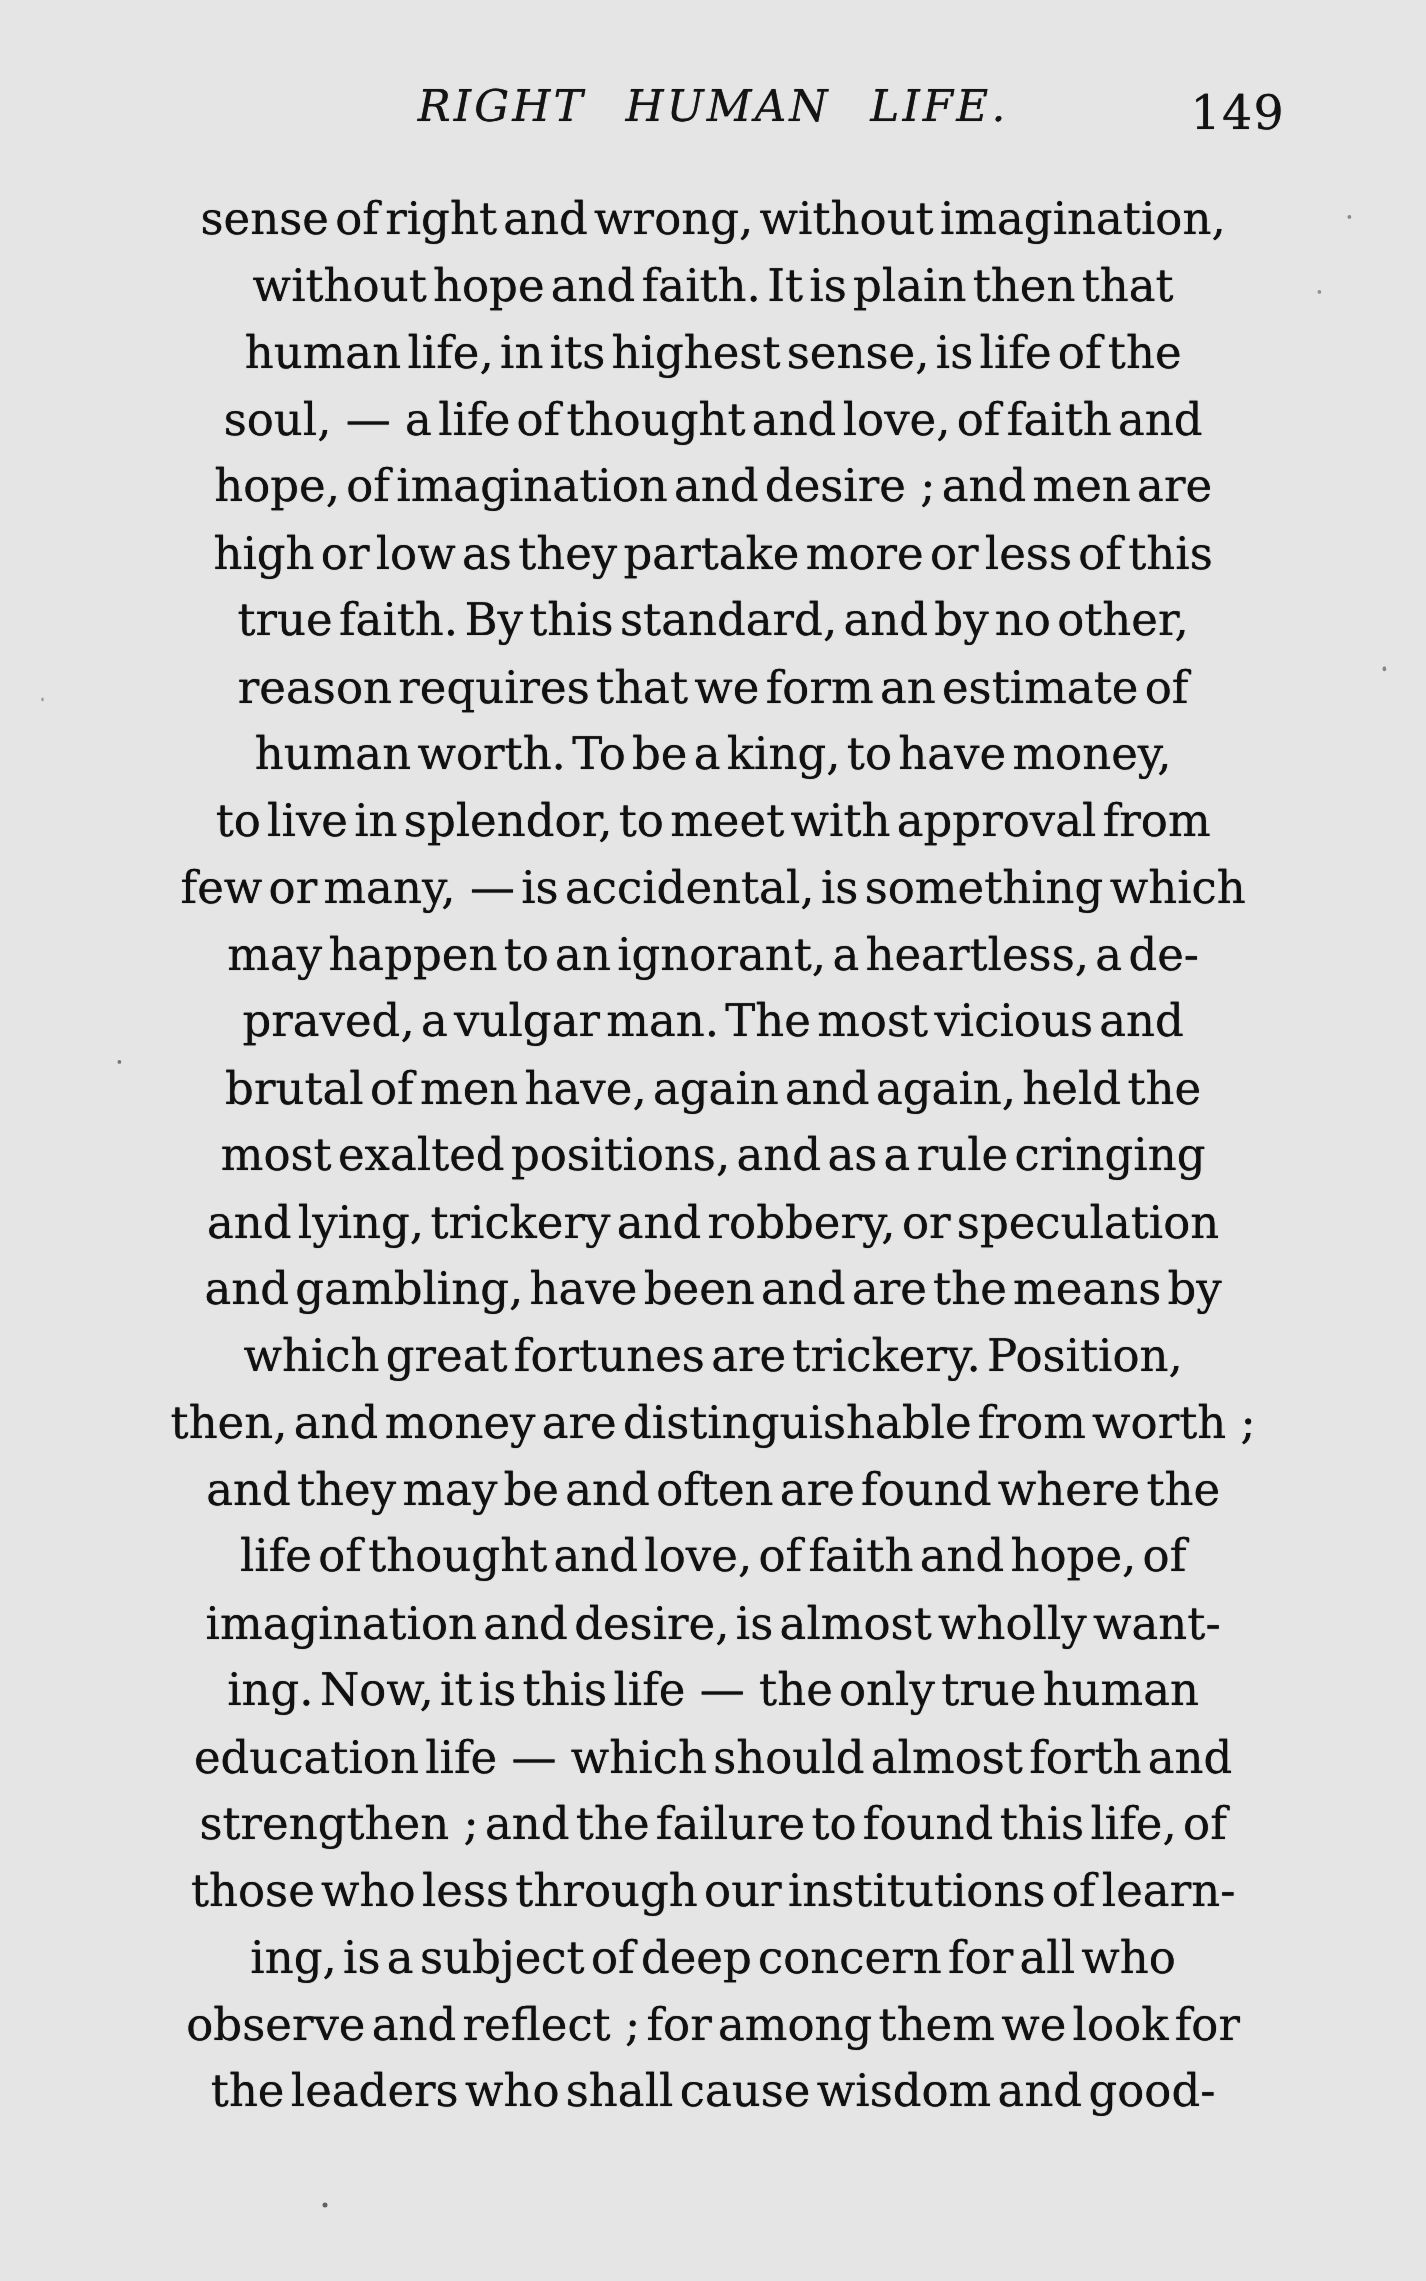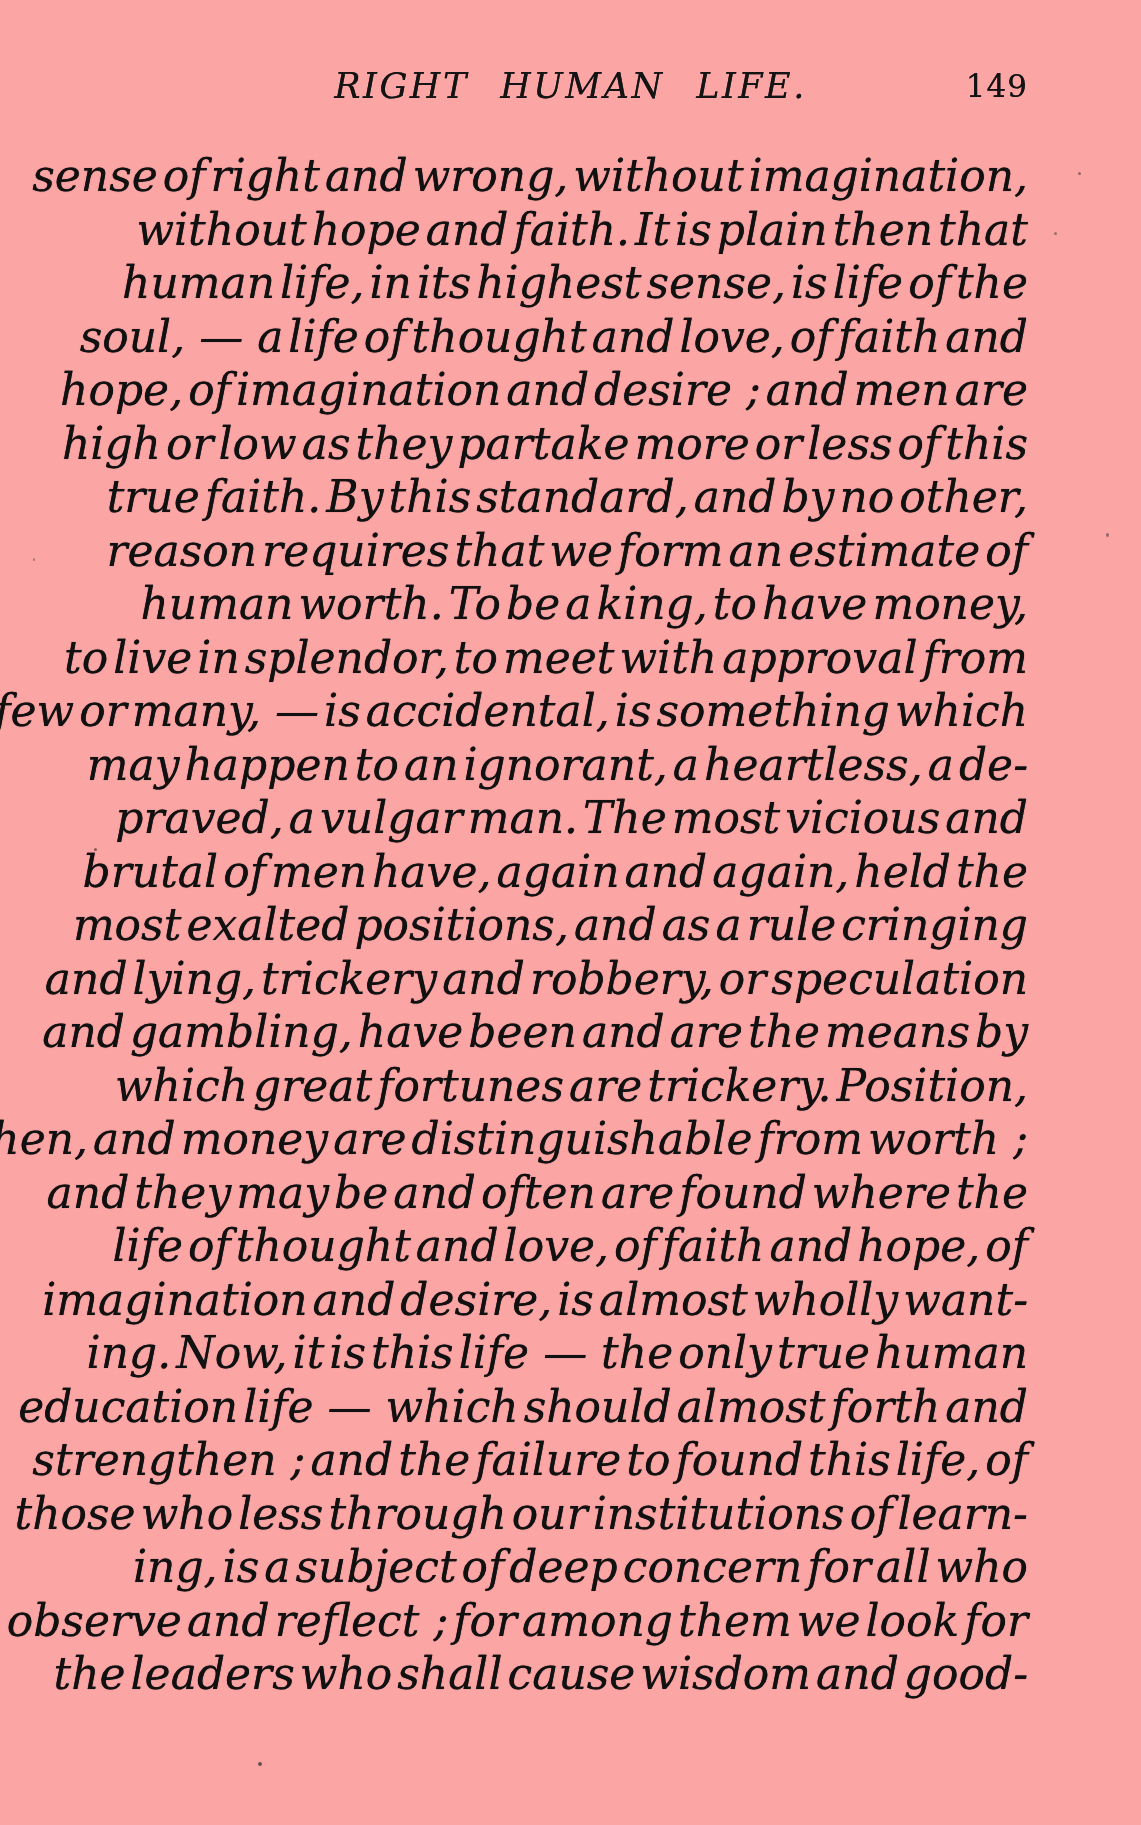--- a/index.html
+++ b/index.html
@@ -4,21 +4,21 @@
 <style>
   html, body {
     margin: 0;
     padding: 0;
     background: #ffffff;
   }
   .page {
     position: relative;
     width: 1141px;
     height: 1825px;
-    background: #fca5a5;
+    background: #e5e5e5;
     overflow: hidden;
     font-family: "DejaVu Serif", serif;
     color: #111111;
   }
   .running-head {
     position: absolute;
     top: 66px;
     left: 113px;
     width: 915px;
     text-align: center;
@@ -27,41 +27,40 @@
     letter-spacing: 2.5px;
     word-spacing: 18px;
     color: #141414;
     text-shadow: 0 0 0.6px rgba(20,20,20,0.85);
     white-space: nowrap;
   }
   .page-number {
     position: absolute;
     top: 68px;
     right: 113px;
-    font-size: 31px;
+    font-size: 38px;
     letter-spacing: 1px;
     color: #131313;
     text-shadow: 0 0 0.6px rgba(20,20,20,0.85);
   }
   .page-text {
     position: absolute;
     top: 149px;
     left: 113px;
     width: 915px;
   }
   .text-line {
     display: flex;
-    justify-content: flex-end;
+    justify-content: center;
     column-gap: 5px;
     line-height: 53.5px;
     height: 53.5px;
-    font-size: 44px;
+    font-size: 36px;
     white-space: pre;
     text-shadow: 0 0 0.7px rgba(16,16,16,0.9);
-    font-style: italic;
   }
   .text-line span {
     display: inline-block;
   }
   .speck {
     position: absolute;
     background: #2a2a2a;
     border-radius: 50%;
   }
   .speck.s1 { left: 94px;  top: 848px;  width: 3px; height: 3px; opacity: 0.60; }

